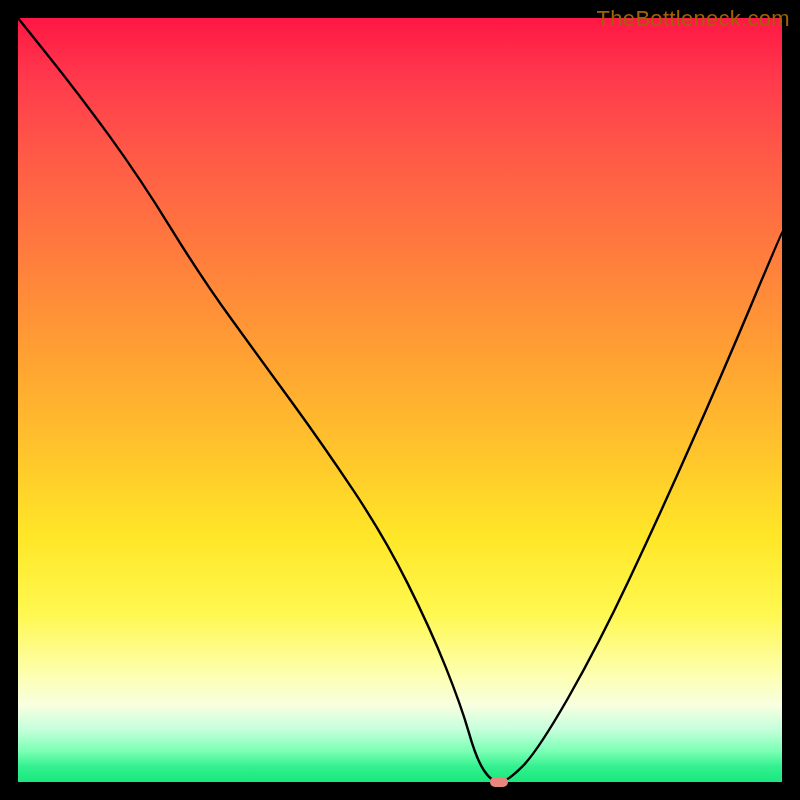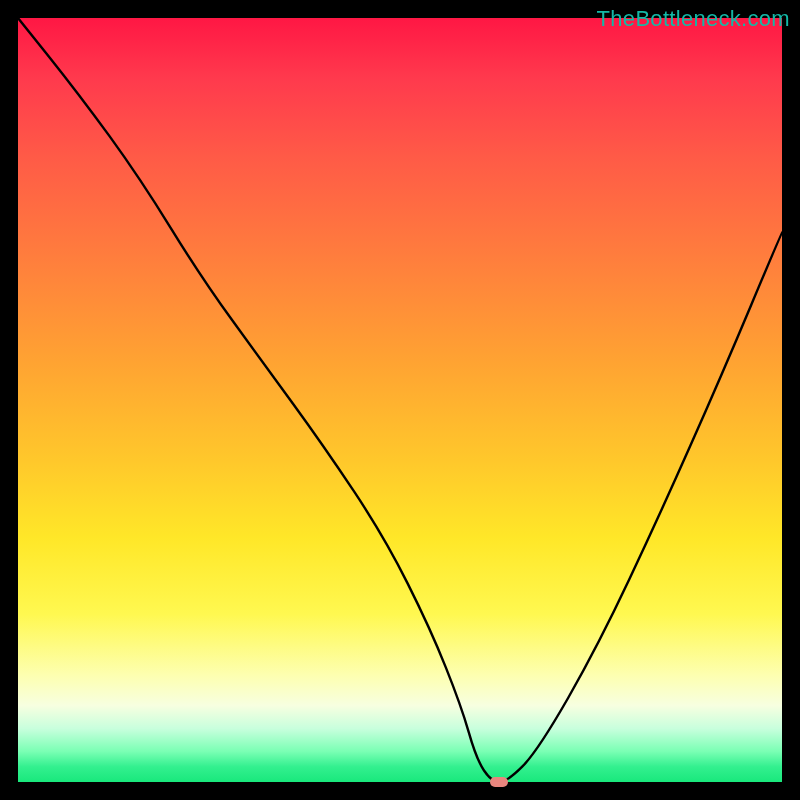--- a/index.html
+++ b/index.html
@@ -39,21 +39,21 @@
       #c8ffdd 93%,
       #7affb4 96%,
       #33f08f 98%,
       #19e87c 100%
     );
   }
   .watermark {
     position: absolute;
     top: 6px;
     right: 10px;
-    color: #14b8a6;
+    color: #a16207;
     font-size: 22px;
     font-weight: 500;
     letter-spacing: 0.3px;
     user-select: none;
   }
   svg.curve {
     position: absolute;
     inset: 0;
     width: 764px;
     height: 764px;

